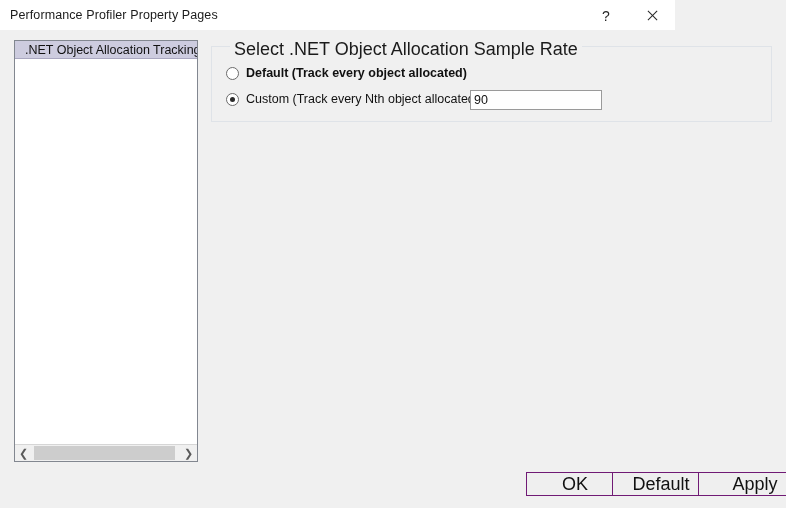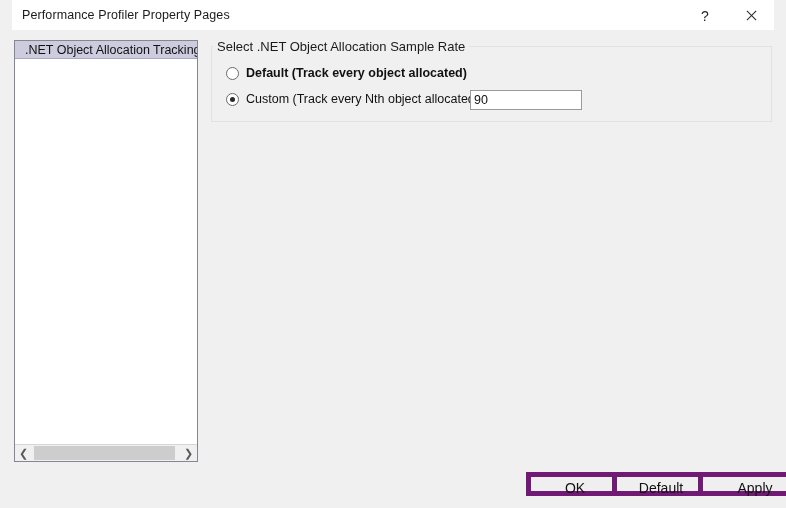--- a/index.html
+++ b/index.html
@@ -14,22 +14,22 @@
     font-size: 12px;
     color: #1a1a1a;
     overflow: hidden;
     position: relative;
     -webkit-font-smoothing: antialiased;
   }
 
   
   .titlebar {
     position: absolute;
-    left: 12px; top: 0;
-    width: 762px;
+    left: 0; top: 0;
+    width: 675px;
     height: 31px;
     background: #ffffff;
     border-bottom: 1px solid #f0f0f0;
     box-sizing: border-box;
   }
   .title-text {
     position: absolute;
     left: 10px;
     top: 8px;
     font-size: 12.5px;
@@ -153,25 +153,25 @@
     position: absolute;
     left: 211px;
     top: 46px;
     width: 561px;
     height: 76px;
     border: 1px solid #dfe3e8;
     box-sizing: border-box;
   }
   .groupbox-label {
     position: absolute;
-    left: 213px;
+    left: 230px;
     top: 39px;
     background: #f0f0f0;
     padding: 0 4px;
-    font-size: 13px;
+    font-size: 18px;
     color: #1b1b1b;
     white-space: nowrap;
   }
 
   
   .radio-row {
     position: absolute;
     display: flex;
     align-items: center;
     white-space: nowrap;
@@ -207,43 +207,43 @@
     font-size: 12.5px;
     color: #111111;
     cursor: default;
   }
   .radio-label.bold { font-weight: bold; }
 
   .sample-input {
     position: absolute;
     left: 470px;
     top: 90px;
-    width: 112px;
+    width: 132px;
     height: 20px;
     background: #ffffff;
     border: 1px solid #9a9a9a;
     box-sizing: border-box;
     font-family: "Liberation Sans", sans-serif;
     font-size: 12.5px;
     color: #111111;
     padding: 0 3px;
     outline: none;
   }
 
   
   .dlg-btn {
     position: absolute;
     top: 472px;
     width: 98px;
     height: 24px;
     background: #efefef;
-    border: 5px solid #701a75;
+    border: 1px solid #701a75;
     box-sizing: border-box;
     font-family: "Liberation Sans", sans-serif;
-    font-size: 14px;
+    font-size: 18px;
     color: #111111;
     cursor: default;
     padding: 0;
     line-height: 22px;
     text-align: center;
   }
   .btn-ok     { left: 526px; }
   .btn-cancel { left: 612px; }
   .btn-apply  { left: 698px; padding-left: 16px; }
 </style>

